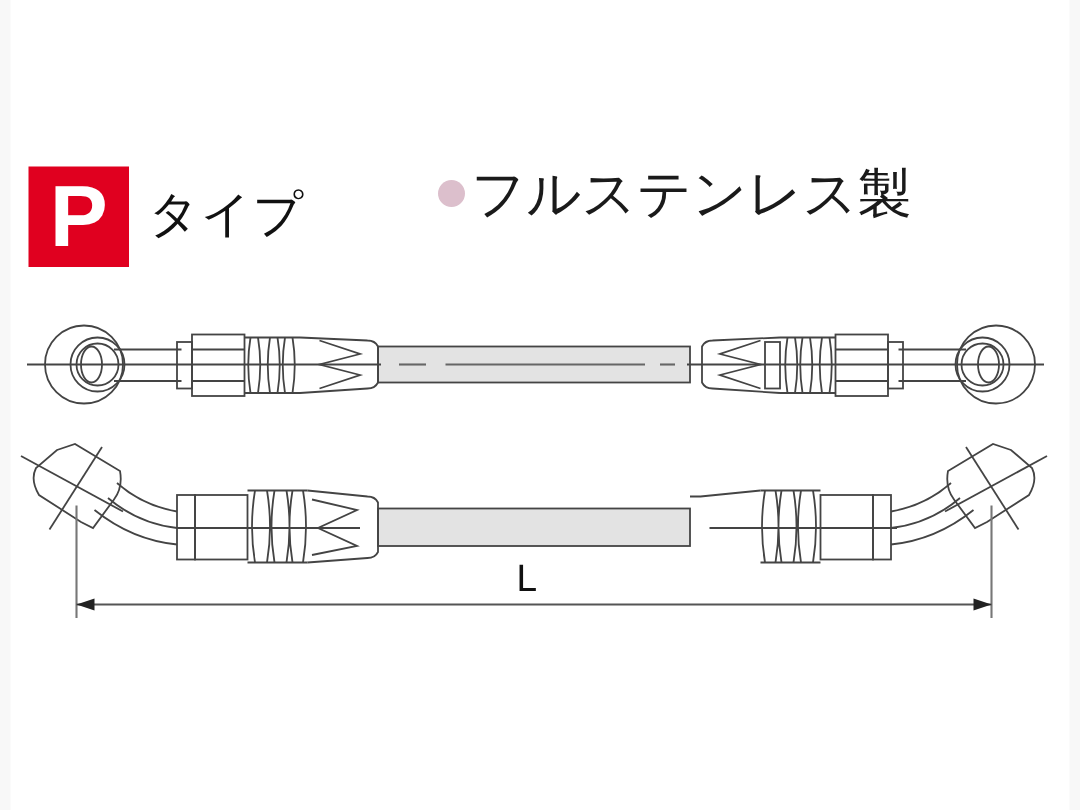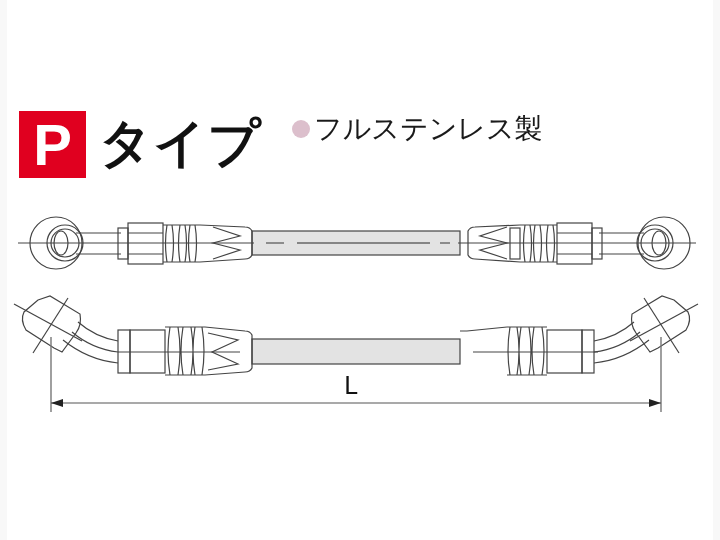--- a/index.html
+++ b/index.html
@@ -1,23 +1,23 @@
 <!DOCTYPE html>
 <html><head>
 <meta charset="utf-8">
 <style>
   html, body { margin: 0; padding: 0; }
   body { width: 720px; height: 540px; background: #ffffff; position: relative; overflow: hidden; font-family: "DejaVu Sans", sans-serif; }
   .edge { position: absolute; top: 0; width: 7px; height: 540px; background: #f8f8f8; }
   .edge.left { left: 0; }
   .edge.right { right: 0; }
   .badge { position: absolute; left: 19px; top: 111px; width: 67px; height: 67px; background: #e0001f; color: #ffffff; font-family: "Liberation Sans", sans-serif; font-weight: bold; font-size: 58px; line-height: 67px; text-align: center; }
-  .title { position: absolute; left: 99px; top: 108px; font-family: "DejaVu Sans", sans-serif; font-weight: bold; font-size: 52px; line-height: 70px; color: #111111; letter-spacing: 1px; }
+  .title { position: absolute; left: 99px; top: 108px; font-family: "DejaVu Sans", sans-serif; font-weight: normal; font-size: 33px; line-height: 70px; color: #111111; letter-spacing: 1px; }
   .legend { position: absolute; left: 292px; top: 112px; }
-  .legend-item { display: flex; align-items: center; height: 34px; font-family: "DejaVu Sans", sans-serif; font-size: 28px; color: #1a1a1a; }
+  .legend-item { display: flex; align-items: center; height: 34px; font-family: "DejaVu Sans", sans-serif; font-size: 36px; color: #1a1a1a; }
   .dot { width: 18px; height: 18px; border-radius: 50%; margin-right: 4px; flex: none; }
   svg.drawing { position: absolute; left: 0; top: 0; }
   .dim-label { position: absolute; left: 344px; top: 372px; font-family: "DejaVu Sans", sans-serif; font-size: 24px; color: #111; }
 </style>
 </head>
 <body>
 
 <div class="edge left"></div>
 <div class="edge right"></div>
 

